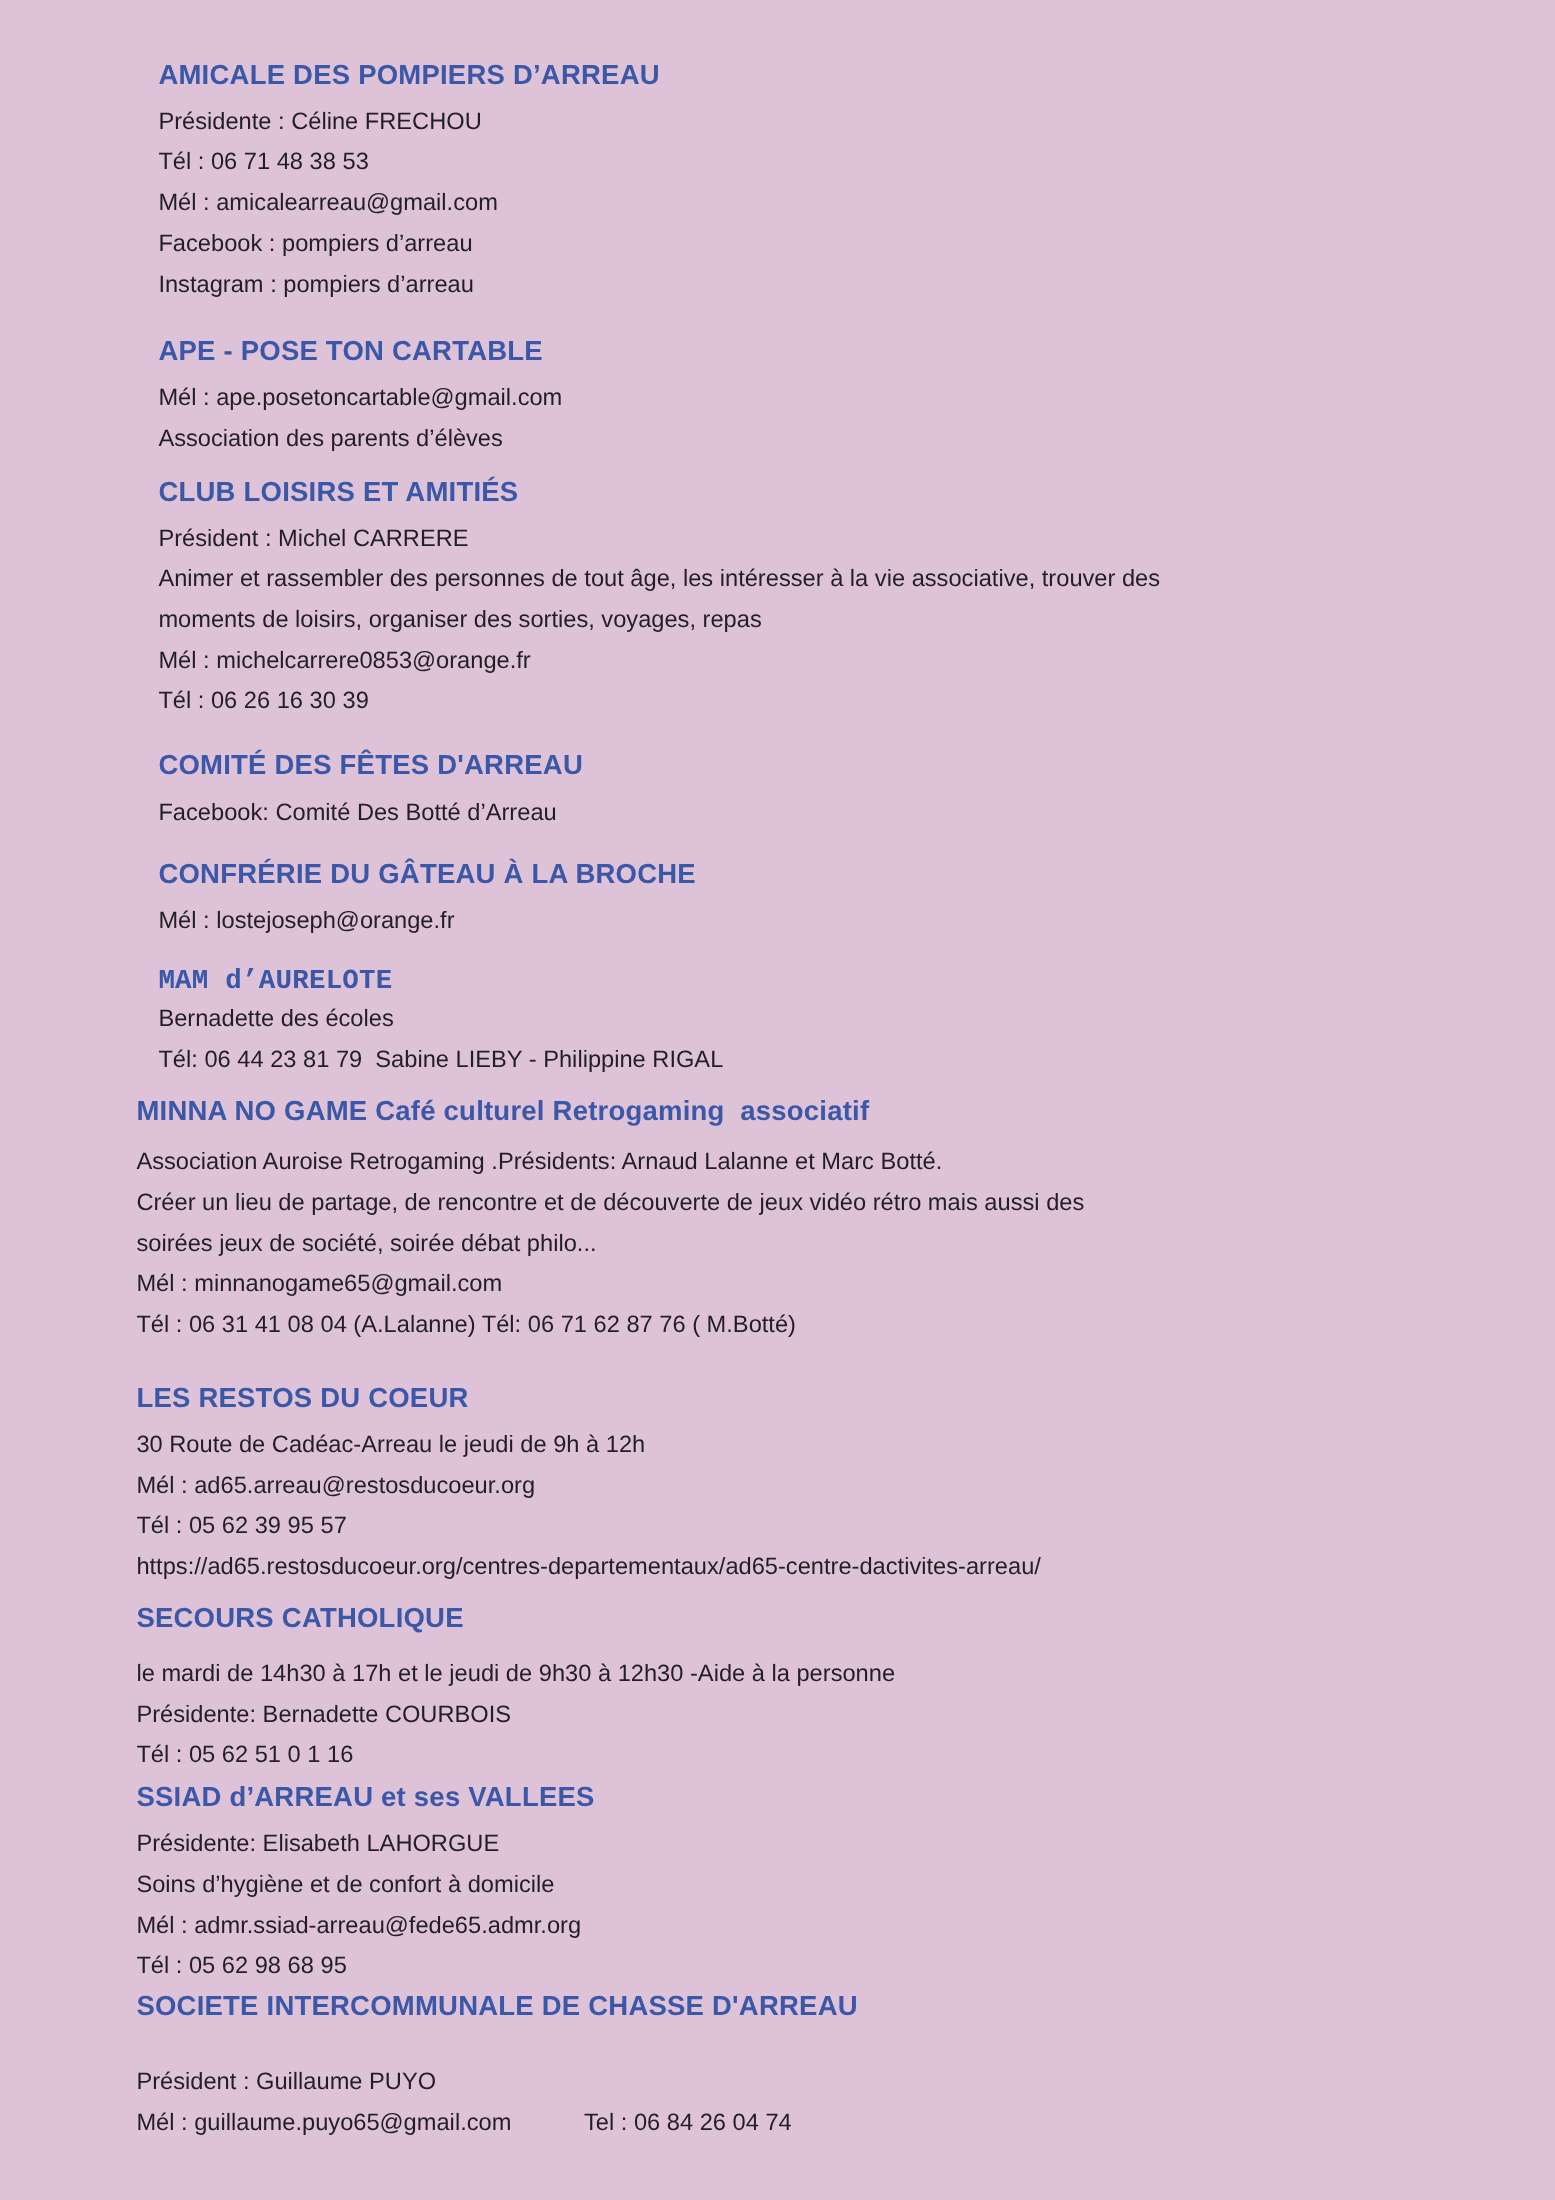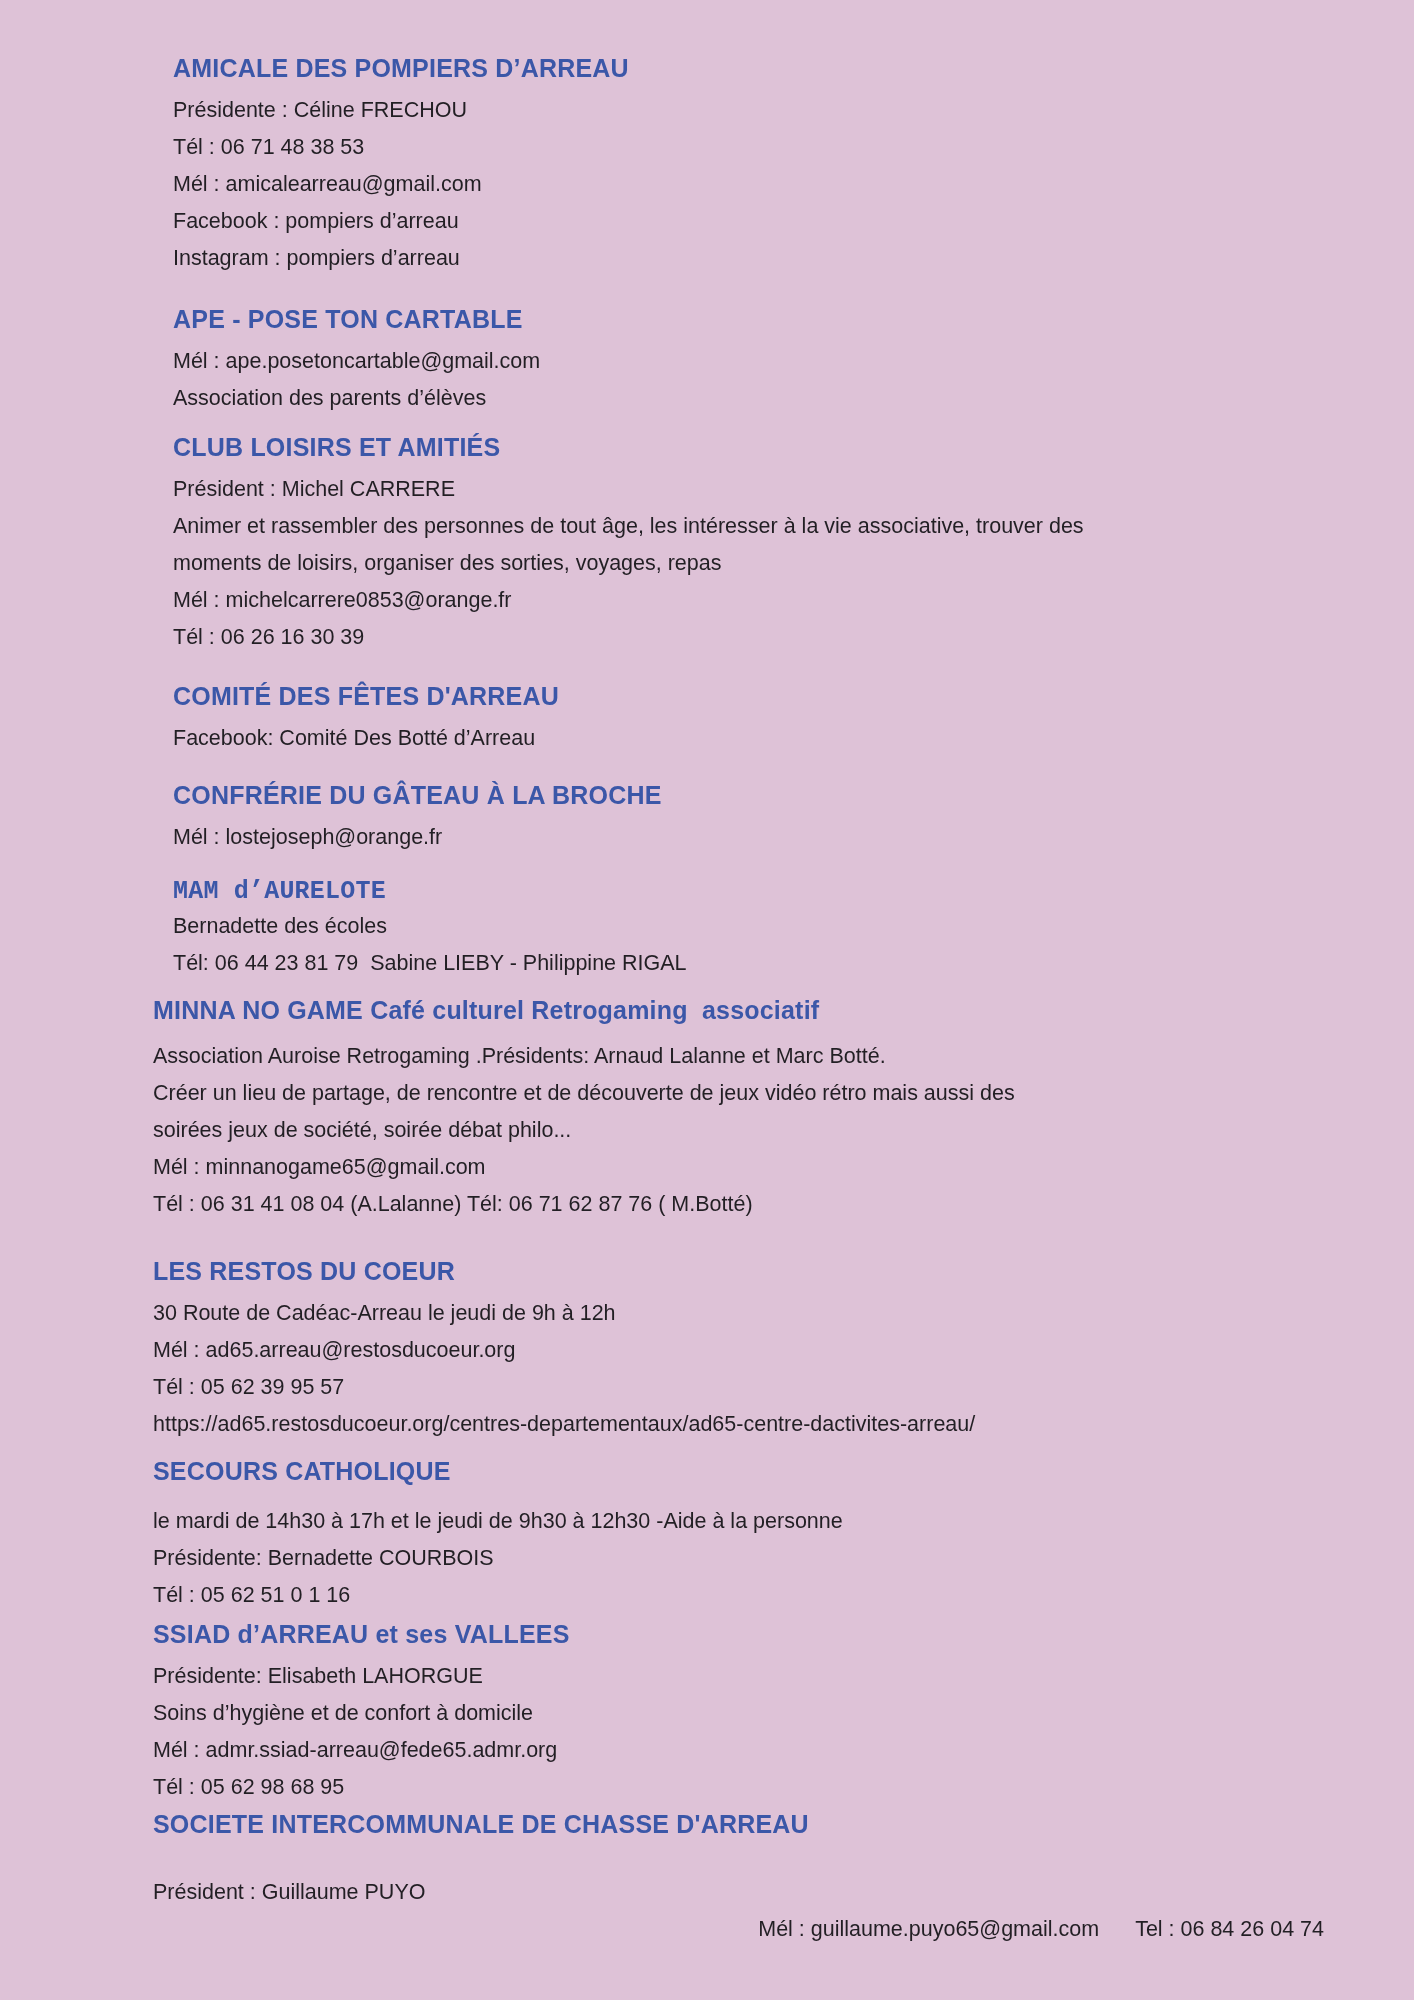--- a/index.html
+++ b/index.html
@@ -12,42 +12,41 @@
   .page {
     position: relative;
     width: 1414px;
     height: 2000px;
     background: var(--bg);
     font-family: "Liberation Sans", sans-serif;
     color: var(--text);
     padding: 52px 90px 30px 124px;
     overflow: hidden;
   }
-  .assoc { margin-top: 0; margin-left: 29px; }
+  .assoc { margin-top: 0; }
   .assoc.indent { padding-left: 20px; }
   .assoc h2 {
     color: var(--accent);
     font-size: 25px;
     line-height: 32px;
     font-weight: 700;
     letter-spacing: 0.2px;
     margin-bottom: 8px;
     white-space: pre-wrap;
   }
   .line {
     font-size: 21.5px;
     line-height: 37px;
     white-space: pre-wrap;
   }
   .contact-row {
     display: flex;
-    gap: 36px;
+    gap: 66px;
     font-size: 21.5px;
     line-height: 37px;
-    justify-content: flex-end;
   }
   
   .s1 { margin-top: 0; }
   .s2 { margin-top: 26px; }
   .s3 { margin-top: 14px; }
   .s4 { margin-top: 24px; }
   .s5 { margin-top: 22px; }
   .s6 { margin-top: 20px; }
   .s6 h2 { margin-bottom: 0; font-family: Liberation Mono, monospace; }
   .s7 { margin-top: 12px; }

